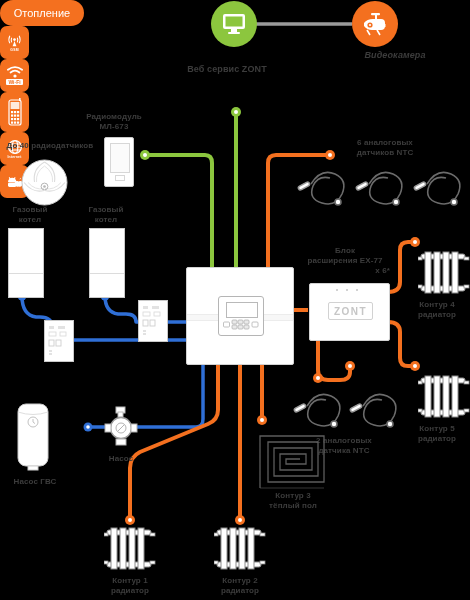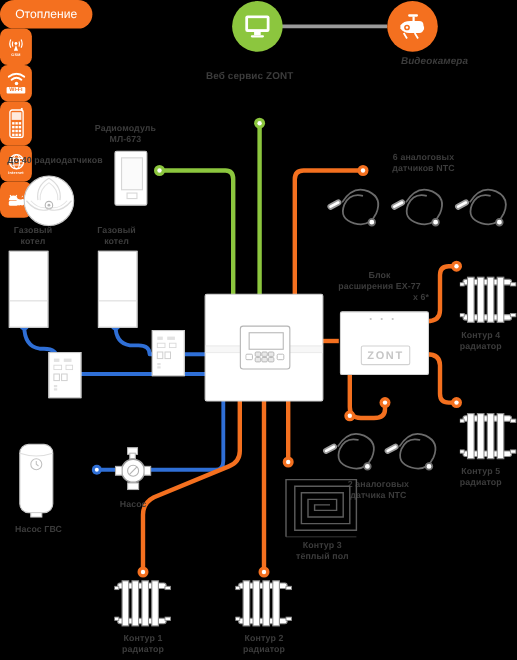--- a/index.html
+++ b/index.html
@@ -287,21 +287,21 @@
     <div>расширения EX-77</div>
     <div style="text-align:right;padding-right:4px;">х 6*</div>
   </div>
   <div class="ctrl" style="left:309px;top:283px;width:79px;height:56px;">
     <div style="position:absolute;left:26px;top:5px;width:26px;height:2px;">
       <span style="position:absolute;left:0;top:0;width:2px;height:2px;background:#c4c4c4;border-radius:50%;"></span>
       <span style="position:absolute;left:10px;top:0;width:2px;height:2px;background:#c4c4c4;border-radius:50%;"></span>
       <span style="position:absolute;left:20px;top:0;width:2px;height:2px;background:#c4c4c4;border-radius:50%;"></span>
     </div>
     <div style="position:absolute;left:18px;top:18px;width:43px;height:16px;border:1px solid #d2d2d2;border-radius:2px;
-                display:flex;align-items:center;justify-content:center;color:#c6c6c6;font-size:10px;font-weight:bold;letter-spacing:1.5px;margin-top:12px;">ZONT</div>
+                display:flex;align-items:center;justify-content:center;color:#c6c6c6;font-size:10px;font-weight:bold;letter-spacing:1.5px;">ZONT</div>
   </div>
 
   <div class="lbl" style="left:338px;top:138px;width:94px;">
     <div>6 аналоговых</div>
     <div>датчиков NTC</div>
   </div>
   <div class="node" style="left:296px;top:166px;width:174px;height:44px;">
     <svg width="174" height="44" viewBox="0 0 174 44">
       <g fill="none" stroke="#6b6b6b" stroke-width="1.6">
         <g transform="translate(2,2)">

